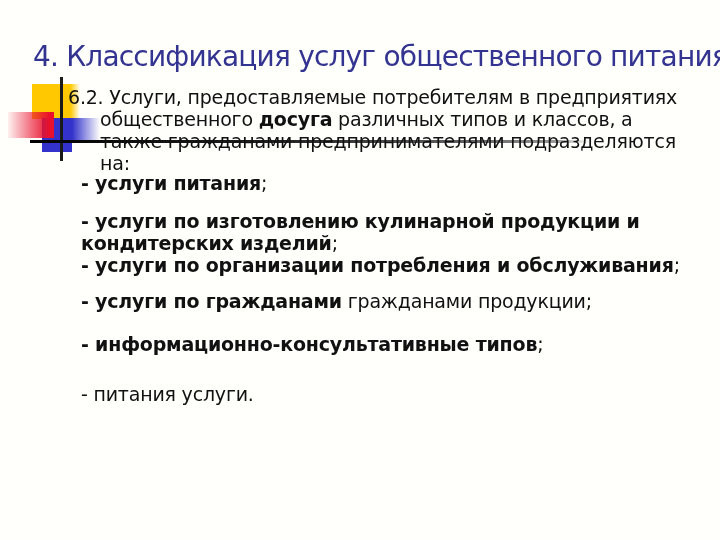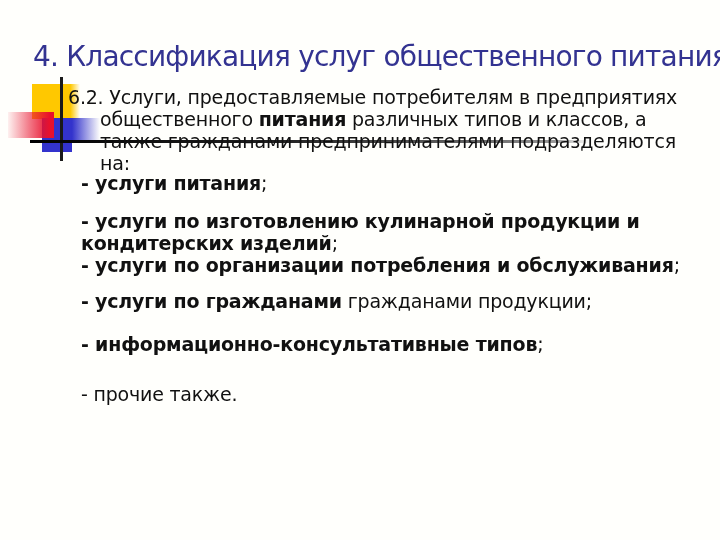--- a/index.html
+++ b/index.html
@@ -80,24 +80,24 @@
 
   <div class="sq sq-yellow"></div>
   <div class="sq sq-blue"></div>
   <div class="sq sq-blue-fade"></div>
   <div class="sq sq-red"></div>
   <div class="v-line"></div>
   <div class="h-line"></div>
 
   <div class="title">4. Классификация услуг общественного питания.</div>
 
-  <div class="para"><span>6.2. Услуги, предоставляемые потребителям в предприятиях общественного </span><b>питания</b><span> различных типов и классов, а также гражданами предпринимателями подразделяются на:</span></div>
+  <div class="para"><span>6.2. Услуги, предоставляемые потребителям в предприятиях общественного </span><b>досуга</b><span> различных типов и классов, а также гражданами предпринимателями подразделяются на:</span></div>
 
   <div class="list">
     <div class="item g16"><b>- услуги питания</b><span>;</span></div>
     <div class="item g24"><b>- услуги по изготовлению кулинарной продукции и кондитерских изделий</b><span>;</span></div>
     <div class="item g22"><b>- услуги по организации потребления и обслуживания</b><span>;</span></div>
     <div class="item g21"><b>- услуги по гражданами</b><span> гражданами продукции;</span></div>
     <div class="item g28"><b>- информационно-консультативные типов</b><span>;</span></div>
-    <div class="item"><b></b><span>- прочие также.</span></div>
+    <div class="item"><b></b><span>- питания услуги.</span></div>
   </div>
 
 </div>
 
 </body></html>

